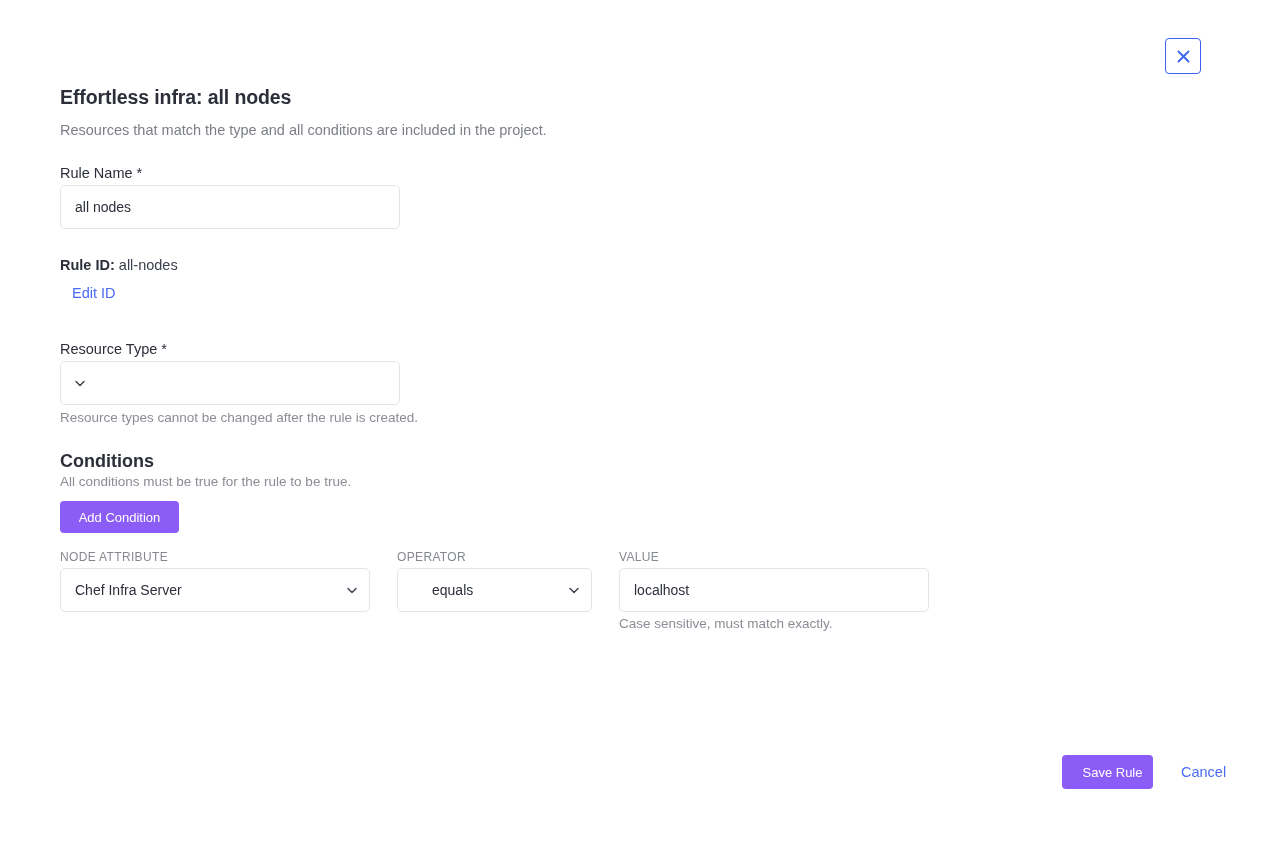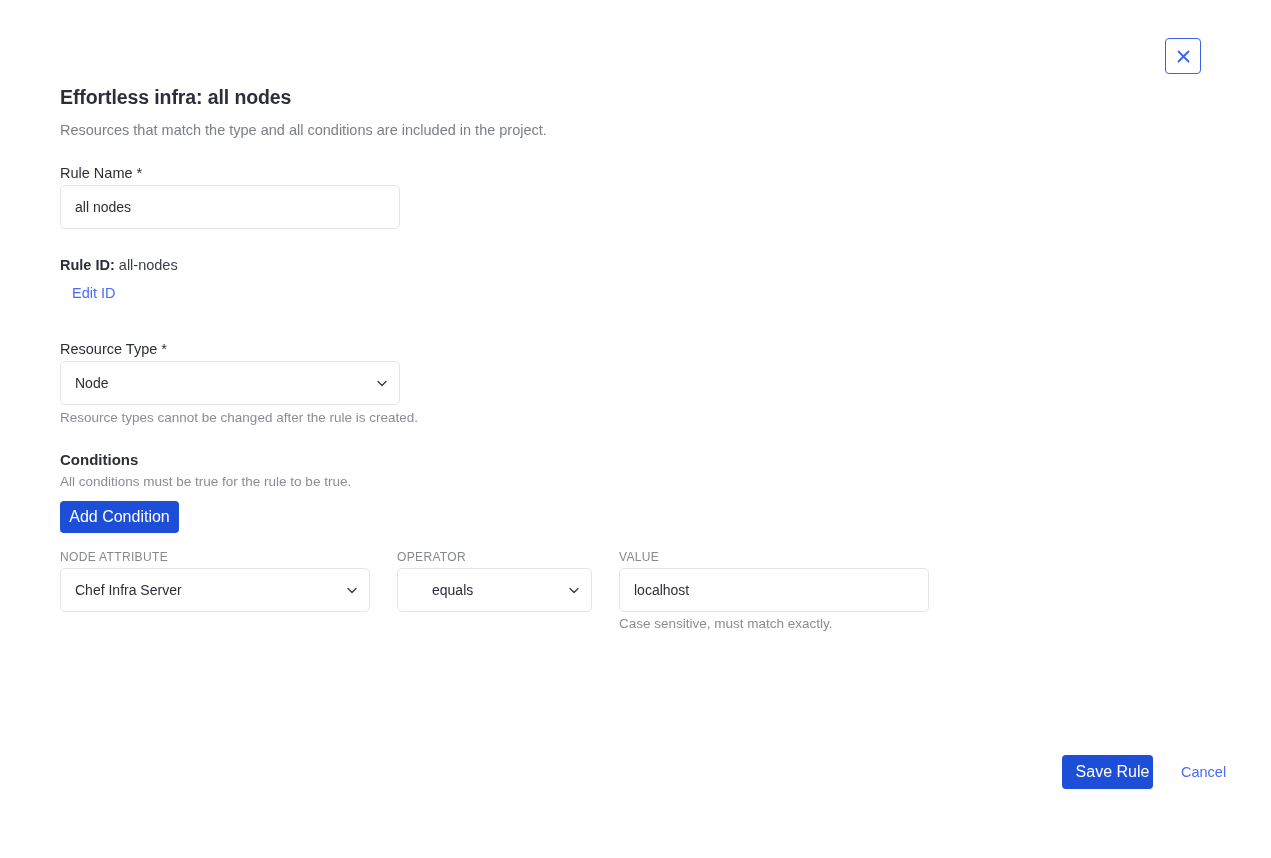--- a/index.html
+++ b/index.html
@@ -124,34 +124,34 @@
     color: #4a6bf5;
     cursor: pointer;
     white-space: nowrap;
   }
 
   
   .section-title {
     position: absolute;
     left: 60px;
     top: 451px;
-    font-size: 15px;
+    font-size: 18px;
     font-weight: 700;
     color: #2c2f3a;
     white-space: nowrap;
   }
   .btn-primary {
     position: absolute;
     box-sizing: border-box;
-    background: #1d4ed8;
+    background: #8b5cf6;
     color: #ffffff;
     border: none;
     border-radius: 4px;
     font-family: "Liberation Sans", sans-serif;
-    font-size: 16px;
+    font-size: 13px;
     cursor: pointer;
     display: flex;
     align-items: center;
     justify-content: center;
     white-space: nowrap;
   }
   .cond-label {
     position: absolute;
     font-family: "Liberation Sans", sans-serif;
     font-size: 12px;
@@ -191,21 +191,20 @@
 <input class="text-input" style="left: 60px; top: 185px; width: 340px; height: 44px;" value="all nodes">
 
 <div class="rule-id-line">
   <span class="lbl">Rule ID:</span>
   <span class="val">all-nodes</span>
 </div>
 <span class="edit-id-link">Edit ID</span>
 
 <div class="field-label" style="left:60px; top:341px;">Resource Type *</div>
 <div class="select-box" style="left:60px; top:361px; width:340px; height:44px;">
-  <span class="sel-value">Node</span>
   <span class="chev">
     <svg width="10" height="7" viewBox="0 0 10 7" aria-hidden="true">
       <path d="M1 1.5 L5 5.5 L9 1.5" fill="none" stroke="#3b3f4c" stroke-width="1.4" stroke-linecap="round" stroke-linejoin="round"></path>
     </svg>
   </span>
 </div>
 <div class="help-text" style="left:60px; top:410px;">Resource types cannot be changed after the rule is created.</div>
 
 <div class="section-title">Conditions</div>
 <div class="help-text" style="left:60px; top:474px; color:#8a8d95;">All conditions must be true for the rule to be true.</div>

